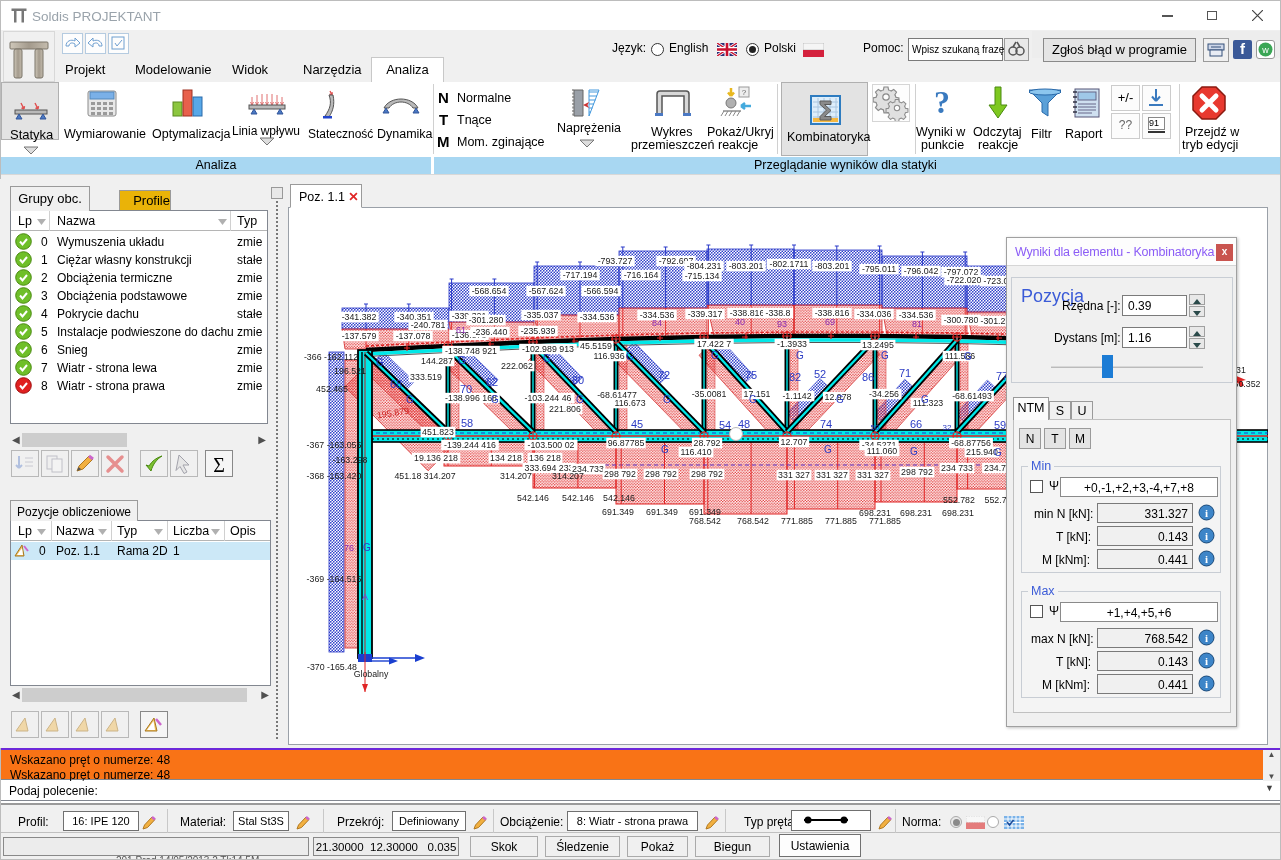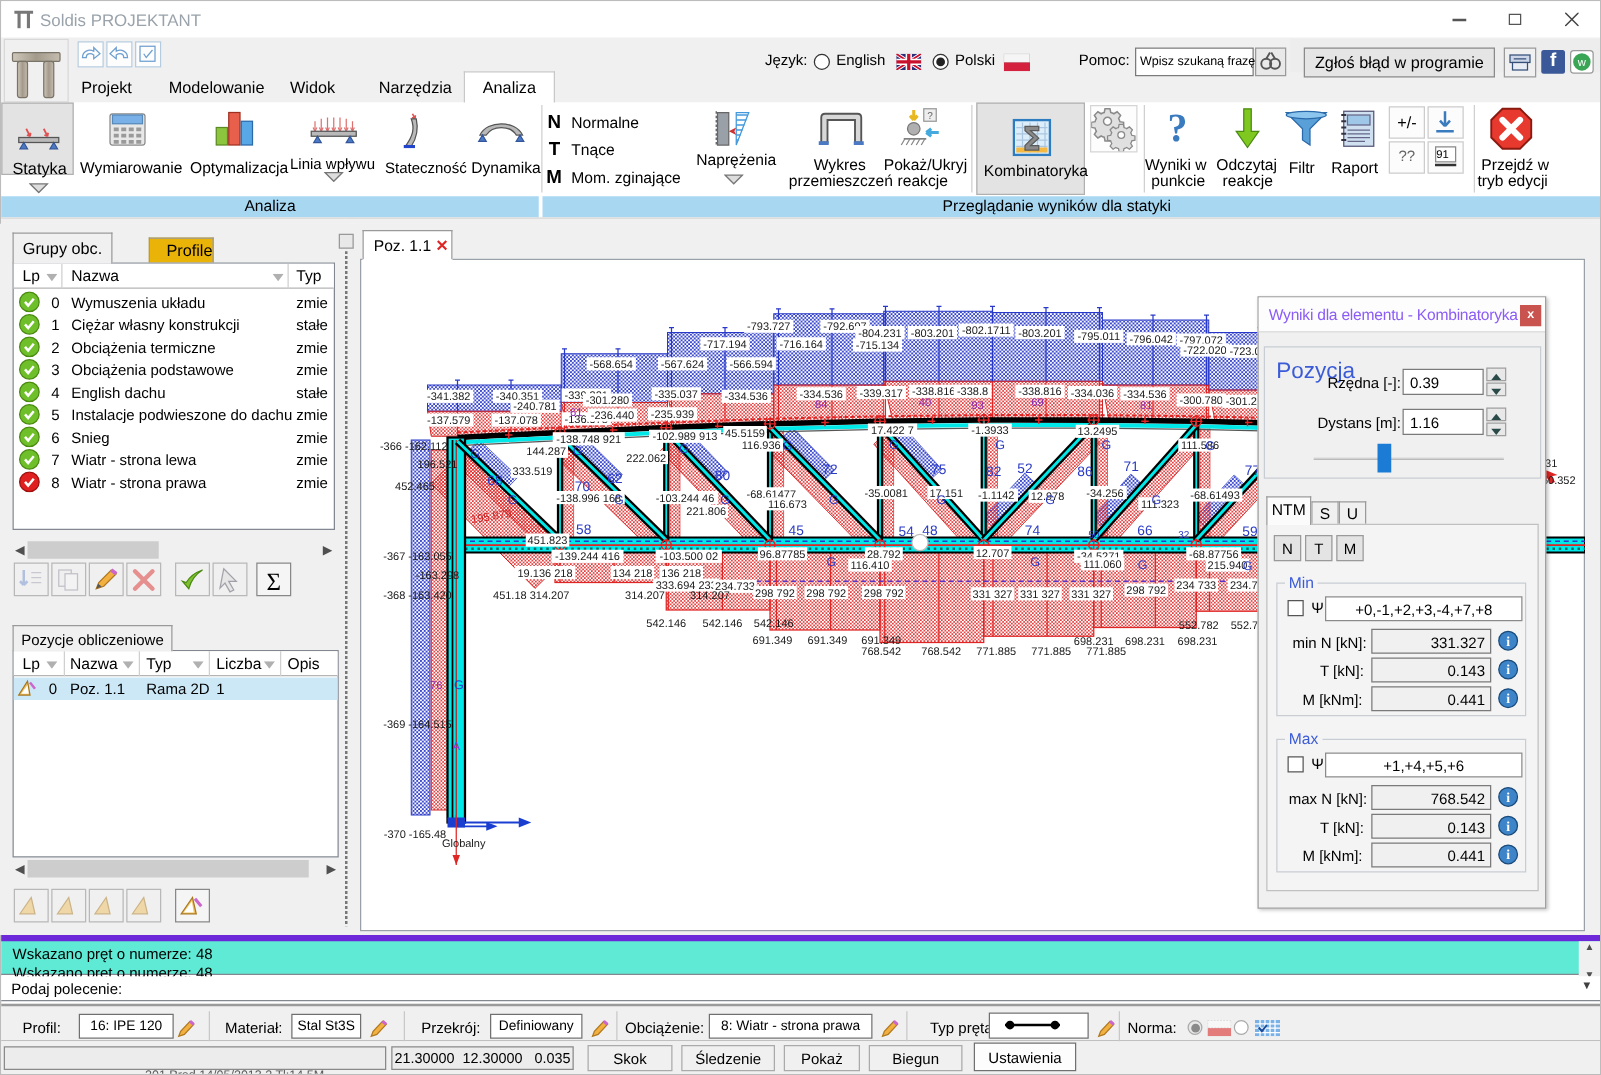--- a/index.html
+++ b/index.html
@@ -368,21 +368,21 @@
 <span class="lbl" style="left:28px;top:2px;">3</span>
 <span class="lbl" style="left:44px;top:2px;">Obciążenia podstawowe</span>
 <span class="lbl" style="left:224px;top:2px;">zmie</span>
 </div>
 <div class="abs" style="left:2px;top:94px;width:254px;height:18px;">
 <svg class="abs" style="left:2px;top:0px;" width="17" height="17">
             <circle cx="8.5" cy="8.5" r="7.8" fill="#6fbf2a" stroke="#4a8a10"></circle>
             <path d="M5 8.5 l2.5 3 l4.5 -5.5" stroke="#fff" stroke-width="2" fill="none"></path>
           </svg>
 <span class="lbl" style="left:28px;top:2px;">4</span>
-<span class="lbl" style="left:44px;top:2px;">English dachu</span>
+<span class="lbl" style="left:44px;top:2px;">Pokrycie dachu</span>
 <span class="lbl" style="left:224px;top:2px;">stałe</span>
 </div>
 <div class="abs" style="left:2px;top:112px;width:254px;height:18px;">
 <svg class="abs" style="left:2px;top:0px;" width="17" height="17">
             <circle cx="8.5" cy="8.5" r="7.8" fill="#6fbf2a" stroke="#4a8a10"></circle>
             <path d="M5 8.5 l2.5 3 l4.5 -5.5" stroke="#fff" stroke-width="2" fill="none"></path>
           </svg>
 <span class="lbl" style="left:28px;top:2px;">5</span>
 <span class="lbl" style="left:44px;top:2px;">Instalacje podwieszone do dachu</span>
 <span class="lbl" style="left:224px;top:2px;">zmie</span>
@@ -1132,21 +1132,21 @@
       <span class="lbl" style="left:20px;top:86px;">M [kNm]:</span>
       <div class="abs" style="left:75px;top:82px;width:96px;height:20px;background:#f0f0f0;border:1px solid #7a7a7a;text-align:right;padding:3px 4px 0 0;">0.441</div>
       <svg class="abs" style="left:176px;top:83px;" width="17" height="17">
           <circle cx="8.5" cy="8.5" r="7.5" fill="#3d85c8" stroke="#1a4a7a"></circle>
           <text x="8.5" y="12.5" font-size="11" font-weight="bold" fill="#fff" text-anchor="middle" font-family="Liberation Serif">i</text>
         </svg>
     </div>
   </div>
 </div>
 
-<div class="abs" style="left:1px;top:748px;width:1279px;height:32px;background:#5eead4;border-top:5px solid #6d28d9;border-bottom:1px solid #828790;">
+<div class="abs" style="left:1px;top:748px;width:1279px;height:32px;background:#f97316;border-top:2px solid #6d28d9;border-bottom:1px solid #828790;">
   <div class="lbl" style="left:9px;top:3px;">Wskazano pręt o numerze: 48</div>
   <div class="lbl" style="left:9px;top:18px;">Wskazano pręt o numerze: 48</div>
   <div class="abs" style="left:1262px;top:0;width:17px;height:31px;background:#f0f0f0;">
     <div style="text-align:center;color:#505050;font-size:8px;">▲</div>
     <div style="text-align:center;color:#505050;font-size:8px;position:absolute;bottom:0;width:100%;">▼</div>
   </div>
 </div>
 
 <div class="abs" style="left:1px;top:781px;width:1279px;height:20px;background:#fff;border-bottom:1px solid #828790;">
   <div class="lbl" style="left:8px;top:3px;">Podaj polecenie:</div>

